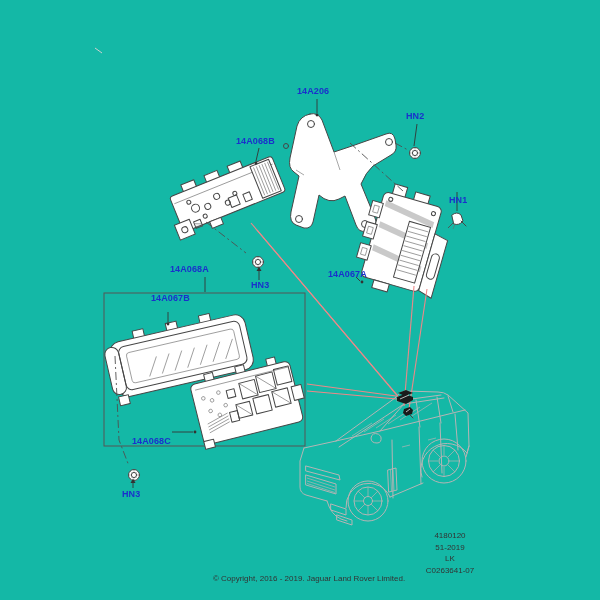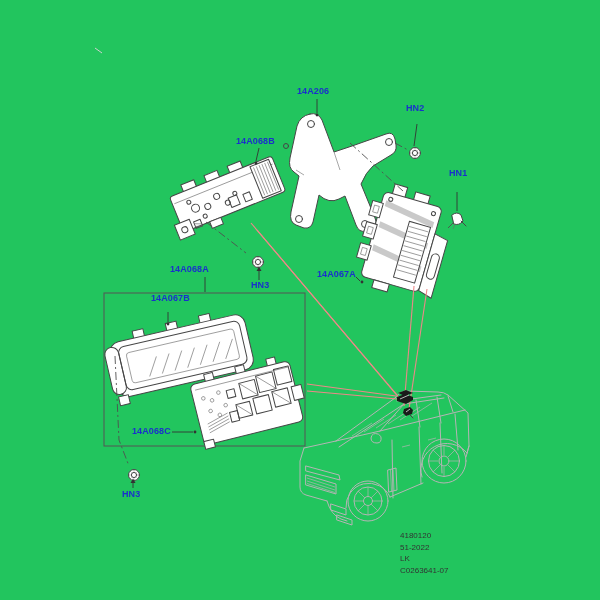--- a/index.html
+++ b/index.html
@@ -1,33 +1,33 @@
 <!DOCTYPE html>
 <html style="--label-blue: #1a30cc; --callout-red: #ee8888; --line-dark: #464646; --car-gray: #b5b5b5; --text-dark: #333333;"><head>
 <meta charset="utf-8">
 <style>
   html,body{margin:0;padding:0;background:#fff;}
-  #page{position:relative;width:600px;height:600px;background:#22c55e;overflow:hidden;
+  #page{position:relative;width:600px;height:600px;background:#14b8a6;overflow:hidden;
         font-family:"Liberation Sans", sans-serif;}
   svg{position:absolute;left:0;top:0;}
   .ln   {stroke:var(--line-dark,#464646);stroke-width:1;fill:none;stroke-linejoin:round;stroke-linecap:round;}
   .lnf  {stroke:var(--line-dark,#464646);stroke-width:1;fill:#ffffff;stroke-linejoin:round;stroke-linecap:round;}
   .thin {stroke:#6a6a6a;stroke-width:.6;fill:none;}
   .shade{fill:#c9c9c9;stroke:none;}
   .blk  {fill:#1a1a1a;stroke:none;}
   .car  {stroke:var(--car-gray,#b5b5b5);stroke-width:1;fill:none;stroke-linejoin:round;stroke-linecap:round;}
   .carthin{stroke:var(--car-gray,#b5b5b5);stroke-width:.7;fill:none;}
   .red  {stroke:var(--callout-red,#ee8888);stroke-width:1.1;fill:none;}
   .dash {stroke:#4f4f4f;stroke-width:.9;fill:none;stroke-dasharray:8 3 2 3;}
   .leader{stroke:#333;stroke-width:.9;fill:none;}
   .dot  {fill:#333;stroke:none;}
   .arrow{fill:#333;stroke:none;}
   .plabel{position:absolute;color:var(--label-blue,#1a30cc);font-size:9px;font-weight:bold;
           letter-spacing:.1px;white-space:nowrap;cursor:pointer;}
-  .plate{position:absolute;left:400px;top:530px;width:100px;text-align:left;
+  .plate{position:absolute;left:400px;top:530px;width:100px;text-align:center;
          color:var(--text-dark,#333);font-size:8px;line-height:11.5px;}
   .copyright{position:absolute;left:159px;top:574px;width:300px;text-align:center;
          color:var(--text-dark,#333);font-size:8px;}
 </style>
 </head>
 <body>
 
 <div id="page">
 
 <svg width="600" height="600" viewBox="0 0 600 600">
@@ -252,30 +252,31 @@
         <circle class="dot" cx="168" cy="324" r="1.4"></circle>
     <line class="leader" x1="172" y1="432" x2="193" y2="432"></line> 
         <circle class="dot" cx="195" cy="432" r="1.4"></circle>
     <line class="leader" x1="133" y1="488" x2="133" y2="483"></line> 
         <polygon class="arrow" points="130.5,483 135.5,483 133,478.5"></polygon>
   </g>
 </svg>
 
 <div class="plabel" style="left:297px;top:86px">14A206</div>
 <div class="plabel" style="left:236px;top:136px">14A068B</div>
-<div class="plabel" style="left:406px;top:103px">HN2</div>
-<div class="plabel" style="left:449px;top:168px">HN1</div>
-<div class="plabel" style="left:317px;top:269px">14A067A</div>
+<div class="plabel" style="left:406px;top:111px">HN2</div>
+<div class="plabel" style="left:449px;top:195px">HN1</div>
+<div class="plabel" style="left:328px;top:269px">14A067A</div>
 <div class="plabel" style="left:170px;top:264px">14A068A</div>
 <div class="plabel" style="left:251px;top:280px">HN3</div>
 <div class="plabel" style="left:151px;top:293px">14A067B</div>
-<div class="plabel" style="left:132px;top:426px">14A068C</div>
+<div class="plabel" style="left:132px;top:436px">14A068C</div>
 <div class="plabel" style="left:122px;top:489px">HN3</div>
 
 <div class="plate">
   <div>4180120</div>
-  <div>51-2022</div>
+  <div>51-2019</div>
   <div>LK</div>
   <div>C0263641-07</div>
 </div>
 
+<div class="copyright">© Copyright, 2016 - 2019. Jaguar Land Rover Limited.</div>
 
 </div>
 
 </body></html>

